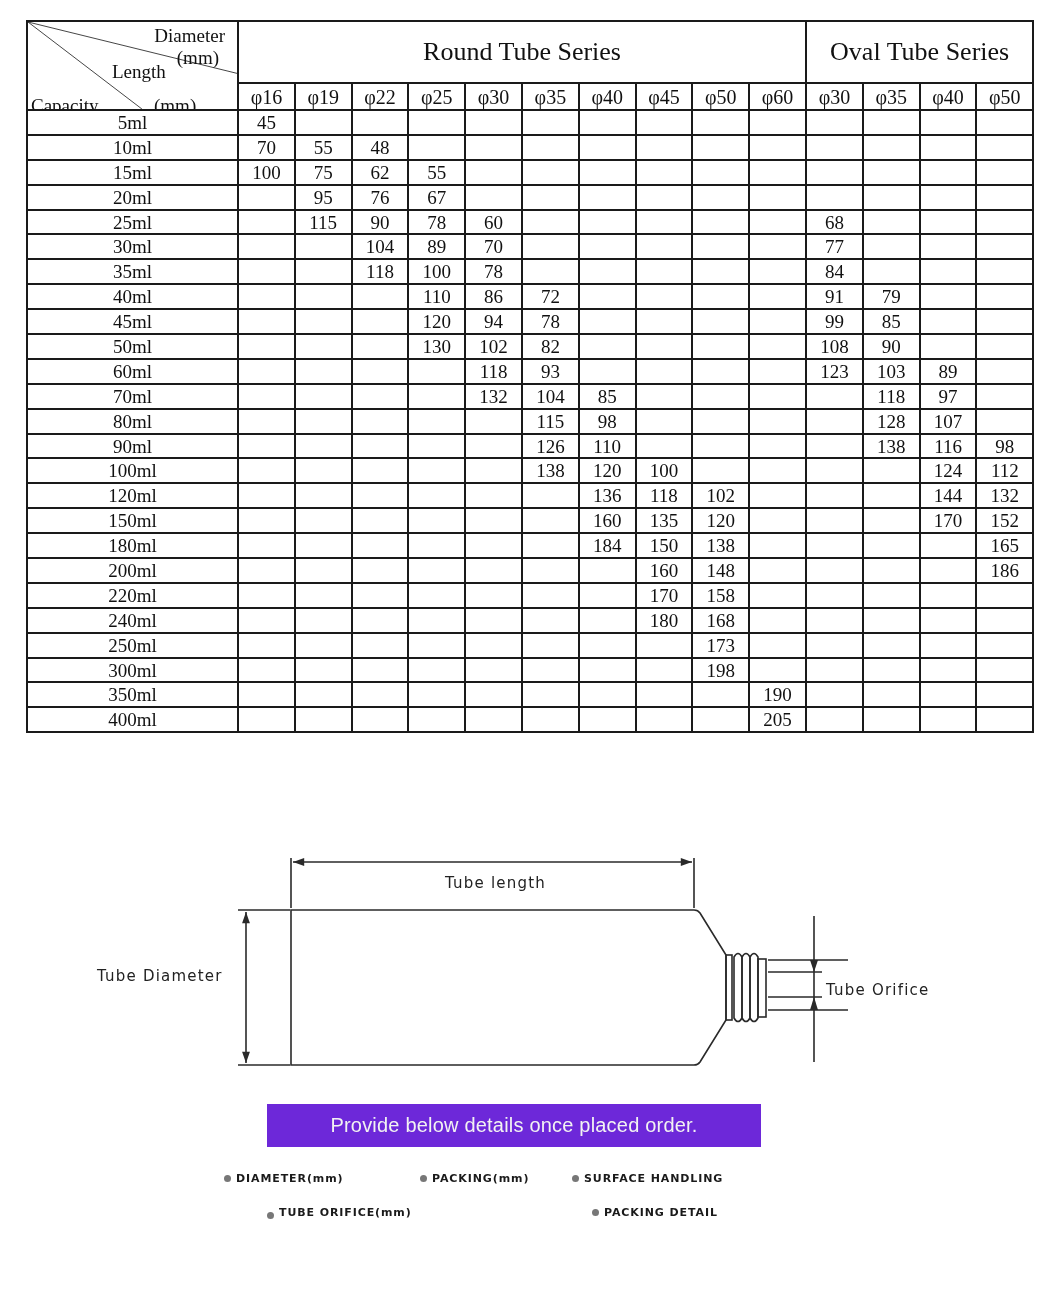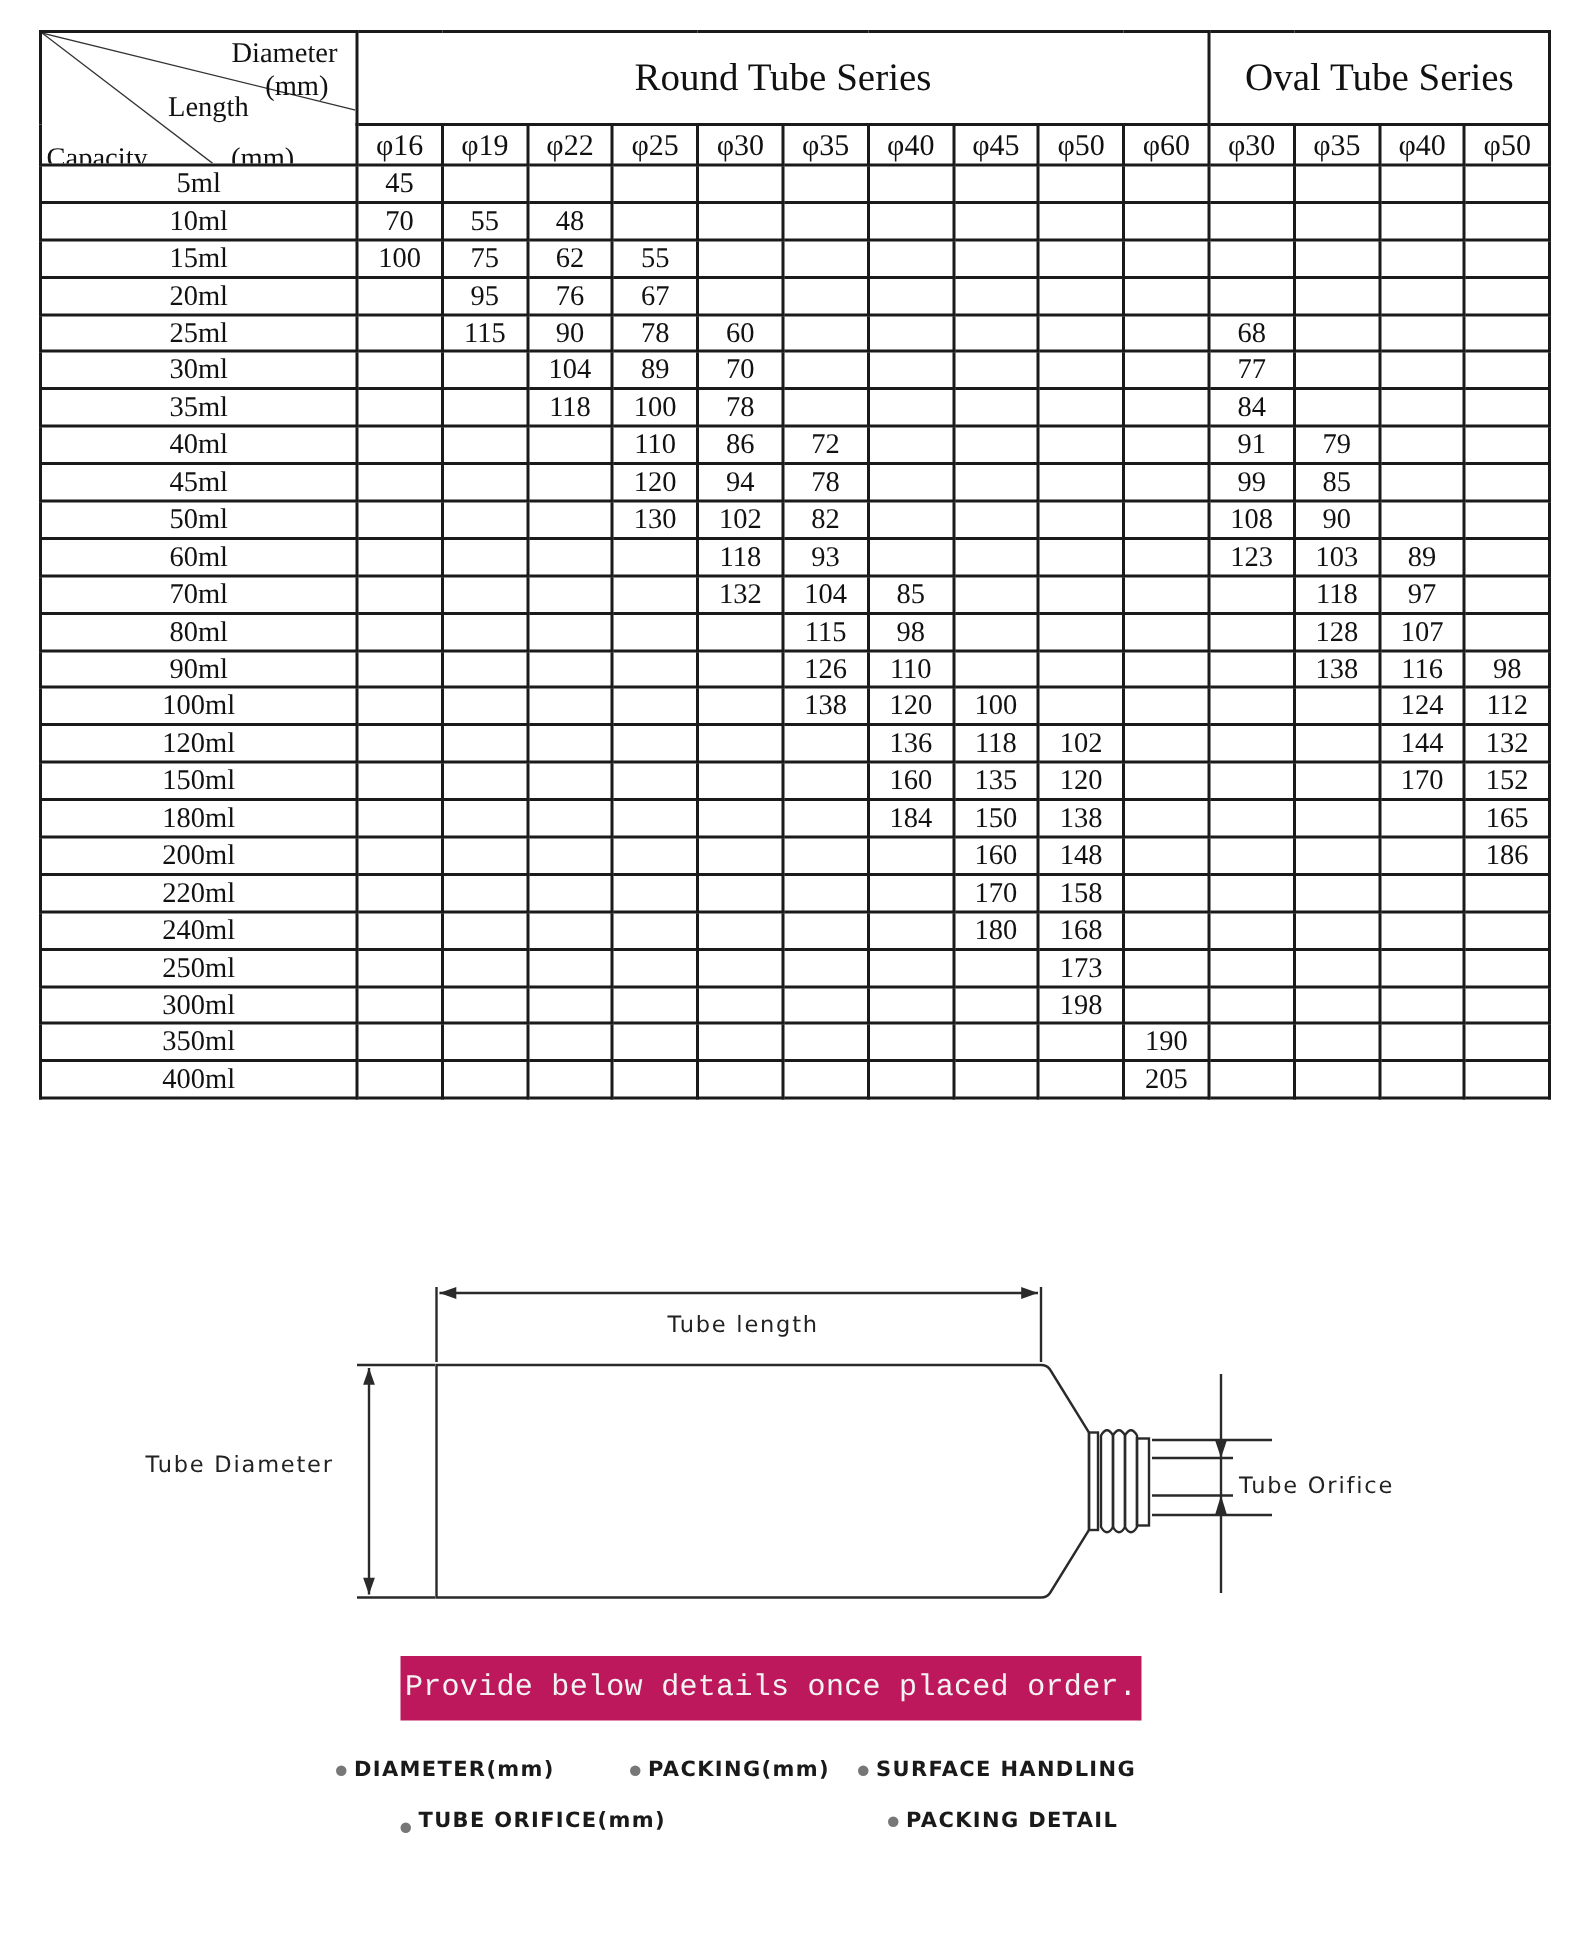--- a/index.html
+++ b/index.html
@@ -39,28 +39,28 @@
       position: absolute; font-family: "DejaVu Sans", sans-serif; font-size: 15px;
       letter-spacing: 1.2px; color: #222; white-space: nowrap;
     }
     .lbl-length { left: 445px; top: 38px; margin-top: 36px; }
     .lbl-diameter { left: 97px; top: 167px; }
     .lbl-orifice { left: 826px; top: 181px; }
 
     
     #order-banner {
       position: absolute; left: 267px; top: 1104px; width: 494px; height: 43px;
-      background: #be185d; color: #f2f2f2;
-      font-family: Liberation Mono, monospace; font-size: 20px;
+      background: #6d28d9; color: #f2f2f2;
+      font-family: Liberation Sans, sans-serif; font-size: 20px;
       display: flex; align-items: center; justify-content: center;
       letter-spacing: 0.2px;
     }
     .detail-item {
       position: absolute; font-family: "DejaVu Sans", sans-serif; font-weight: bold;
-      font-size: 14px; color: #1a1a1a; letter-spacing: 0.9px; white-space: nowrap;
+      font-size: 11px; color: #1a1a1a; letter-spacing: 0.9px; white-space: nowrap;
       display: flex; align-items: center;
     }
     .detail-item .dot {
       display: inline-block; width: 7px; height: 7px; border-radius: 50%;
       background: #777; margin-right: 5px;
     }
   </style>
 </head>
 <body>
 

